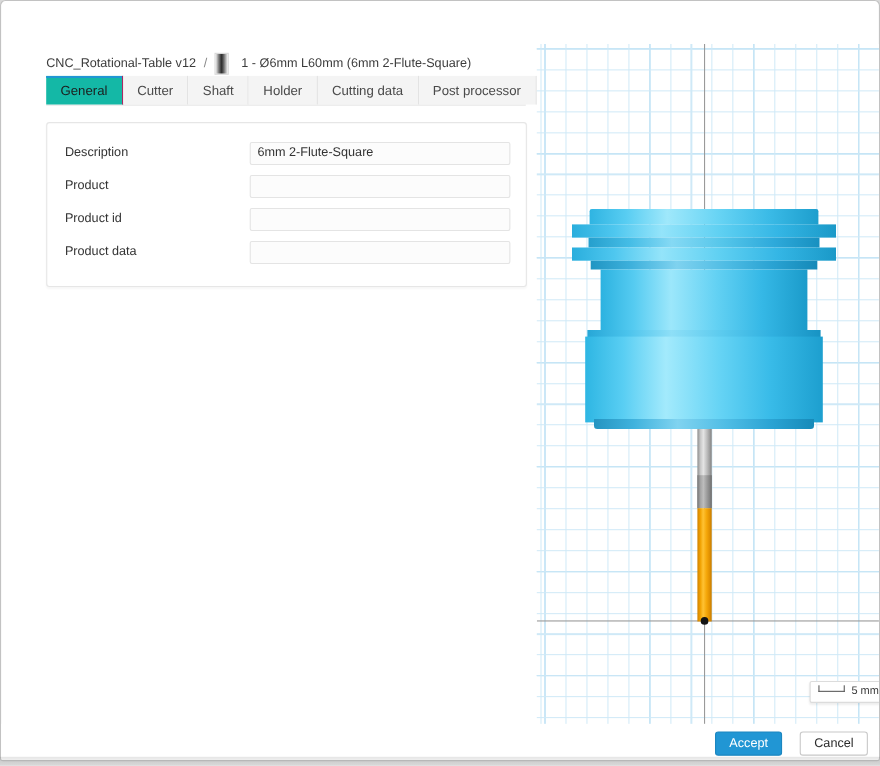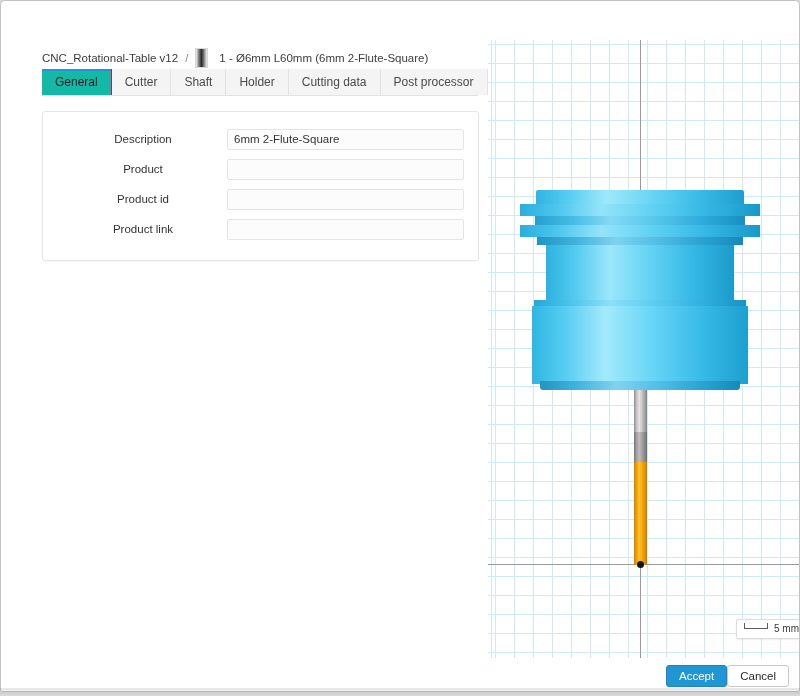--- a/index.html
+++ b/index.html
@@ -106,21 +106,20 @@
     border: 1px solid #e6e6e6;
     border-radius: 3px;
     padding: 12px 14px 16px 14px;
     box-shadow: 0 1px 2px rgba(0,0,0,0.035);
   }
   .field-row { display: flex; align-items: center; height: 30px; }
   .field-label {
     width: 170px;
     font-size: 11.5px; color: #333333;
     padding-left: 2px;
-    text-align: center;
   }
   .field-input {
     flex: 1;
     height: 21px;
     background: #fcfcfc;
     border: 1px solid #e4e4e4;
     border-radius: 2px;
     font-size: 11.5px; color: #333333;
     font-family: "Liberation Sans", sans-serif;
     padding: 0 6px;
@@ -233,21 +232,21 @@
   }
 
   
   #footer {
     position: absolute; left: 0; top: 657px;
     width: 800px; height: 35px;
     background: #ffffff;
   }
   #footer-buttons {
     position: absolute; right: 12px; top: 7px;
-    display: flex; gap: 0;
+    display: flex; gap: 16px;
   }
   .btn {
     height: 22px; min-width: 58px;
     font-size: 11.5px;
     font-family: "Liberation Sans", sans-serif;
     border-radius: 3px;
     cursor: default;
     padding: 0 12px;
   }
   .btn.primary {
@@ -295,21 +294,21 @@
           <div class="field-label">Product</div>
           <input class="field-input" type="text" value="" style="">
         </div>
 
         <div class="field-row">
           <div class="field-label">Product id</div>
           <input class="field-input" type="text" value="" style="">
         </div>
 
         <div class="field-row">
-          <div class="field-label">Product link</div>
+          <div class="field-label">Product data</div>
           <input class="field-input" type="text" value="" style="">
         </div>
 
       </div>
 
       <div id="version">v1.7.3-hotfix</div>
     </div>
 
     <div id="viewport">
       <div id="axis-v"></div>

